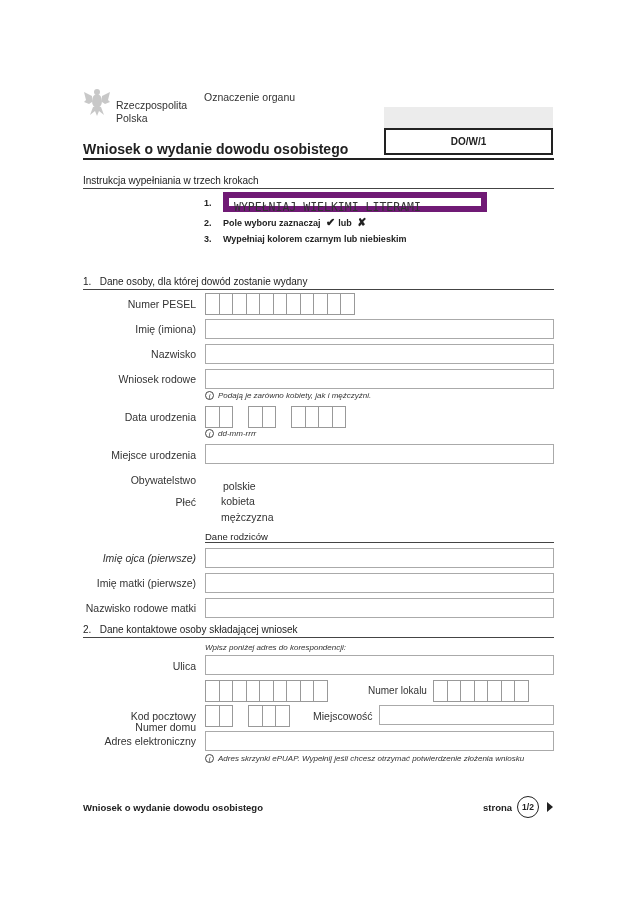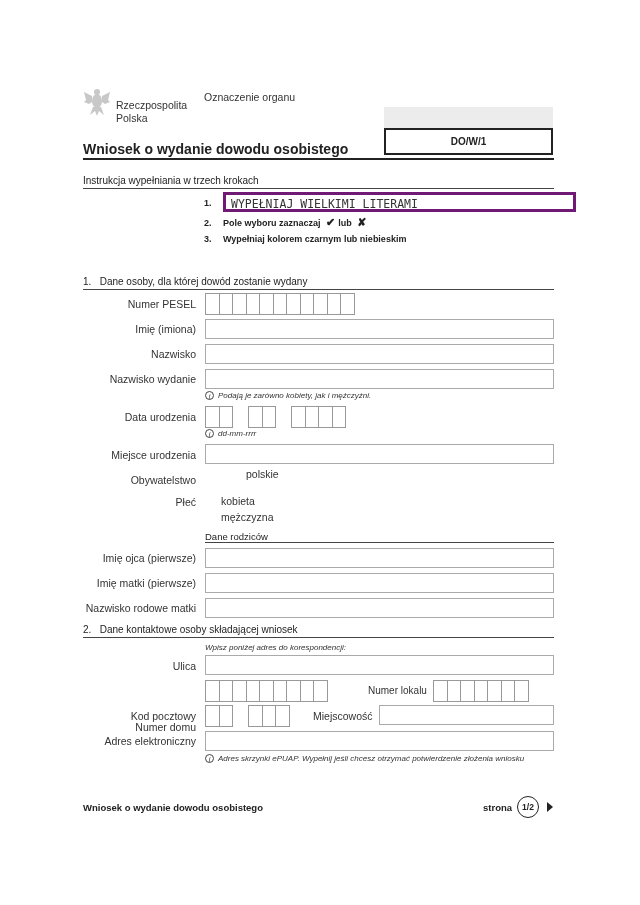--- a/index.html
+++ b/index.html
@@ -39,21 +39,21 @@
 </div>
 <div class="abs" style="left:384px;top:107px;width:169px;height:21px;background:#ececec;"></div>
 
 <div class="abs" style="left:83px;top:141px;font-size:14px;font-weight:bold;color:#222;">Wniosek o wydanie dowodu osobistego</div>
 <div class="rule" style="left:83px;top:158px;width:471px;height:2px;background:#222;"></div>
 
 <div class="hdr" style="left:83px;top:175px;">Instrukcja wypełniania w trzech krokach</div>
 <div class="rule" style="left:83px;top:188px;width:471px;"></div>
 
 <div class="abs" style="left:204px;top:198px;font-size:9px;font-weight:bold;">1.</div>
-<div class="abs" style="left:223px;top:192px;width:353px;height:20px;border:3px solid #701a75;box-sizing:border-box;padding-left:5px;font-family:'DejaVu Sans Mono', monospace;font-size:11.5px;line-height:18px;color:#333;">
+<div class="abs" style="left:223px;top:192px;width:264px;height:20px;border:6px solid #701a75;box-sizing:border-box;padding-left:5px;font-family:'DejaVu Sans Mono', monospace;font-size:11.5px;line-height:18px;color:#333;">
   <span>WYPEŁNIAJ WIELKIMI LITERAMI</span>
 </div>
 <div class="abs" style="left:204px;top:216px;font-size:9px;font-weight:bold;">
   <span style="display:inline-block;width:19px;">2.</span><span>Pole wyboru zaznaczaj</span>
   <span style="font-size:11px;margin:0 3px;">✔</span><span>lub</span>
   <span style="font-size:11px;margin-left:3px;">✘</span>
 </div>
 <div class="abs" style="left:204px;top:234px;font-size:9px;font-weight:bold;">
   <span style="display:inline-block;width:19px;">3.</span><span>Wypełniaj kolorem czarnym lub niebieskim</span>
 </div>
@@ -77,21 +77,21 @@
     <div class="cell"></div>
     <div class="cell"></div>
 </div>
 
 <div class="lbl" style="top:323px;">Imię (imiona)</div>
 <div class="field" style="left:205px;top:319px;width:349px;"></div>
 
 <div class="lbl" style="top:348px;">Nazwisko</div>
 <div class="field" style="left:205px;top:344px;width:349px;"></div>
 
-<div class="lbl" style="top:373px;">Nazwisko wydanie</div>
+<div class="lbl" style="top:373px;">Wniosek rodowe</div>
 <div class="field" style="left:205px;top:369px;width:349px;"></div>
 <div class="note" style="left:205px;top:391px;">
   <span class="info">i</span><span>Podają je zarówno kobiety, jak i mężczyźni.</span>
 </div>
 
 <div class="lbl" style="top:411px;">Data urodzenia</div>
 <div class="cells" style="left:205px;top:406px;">
     <div class="cell"></div>
     <div class="cell"></div>
   </div>
@@ -106,30 +106,30 @@
     <div class="cell"></div>
   </div>
 <div class="note" style="left:205px;top:429px;">
   <span class="info">i</span><span>dd-mm-rrrr</span>
 </div>
 
 <div class="lbl" style="top:449px;">Miejsce urodzenia</div>
 <div class="field" style="left:205px;top:444px;width:349px;"></div>
 
 <div class="lbl" style="top:474px;">Obywatelstwo</div>
-<div class="abs" style="left:223px;top:468px;font-size:10.5px;color:#333;margin-left:23px;">polskie</div>
+<div class="abs" style="left:223px;top:480px;font-size:10.5px;color:#333;">polskie</div>
 
 <div class="lbl" style="top:496px;">Płeć</div>
 <div class="abs" style="left:221px;top:495px;font-size:10.5px;color:#333;">kobieta</div>
 <div class="abs" style="left:221px;top:511px;font-size:10.5px;color:#333;">mężczyzna</div>
 
 <div class="hdr" style="left:205px;top:531px;font-size:9.5px;">Dane rodziców</div>
 <div class="rule" style="left:205px;top:542px;width:349px;"></div>
 
-<div class="lbl" style="top:552px;">Imię ojca (pierwsze)</div>
+<div class="lbl" style="top:552px;font-style:italic;">Imię ojca (pierwsze)</div>
 <div class="field" style="left:205px;top:548px;width:349px;"></div>
 
 <div class="lbl" style="top:577px;">Imię matki (pierwsze)</div>
 <div class="field" style="left:205px;top:573px;width:349px;"></div>
 
 <div class="lbl" style="top:602px;">Nazwisko rodowe matki</div>
 <div class="field" style="left:205px;top:598px;width:349px;"></div>
 
 <div class="hdr" style="left:83px;top:624px;white-space:pre;">2.   Dane kontaktowe osoby składającej wniosek</div>
 <div class="rule" style="left:83px;top:637px;width:471px;"></div>

